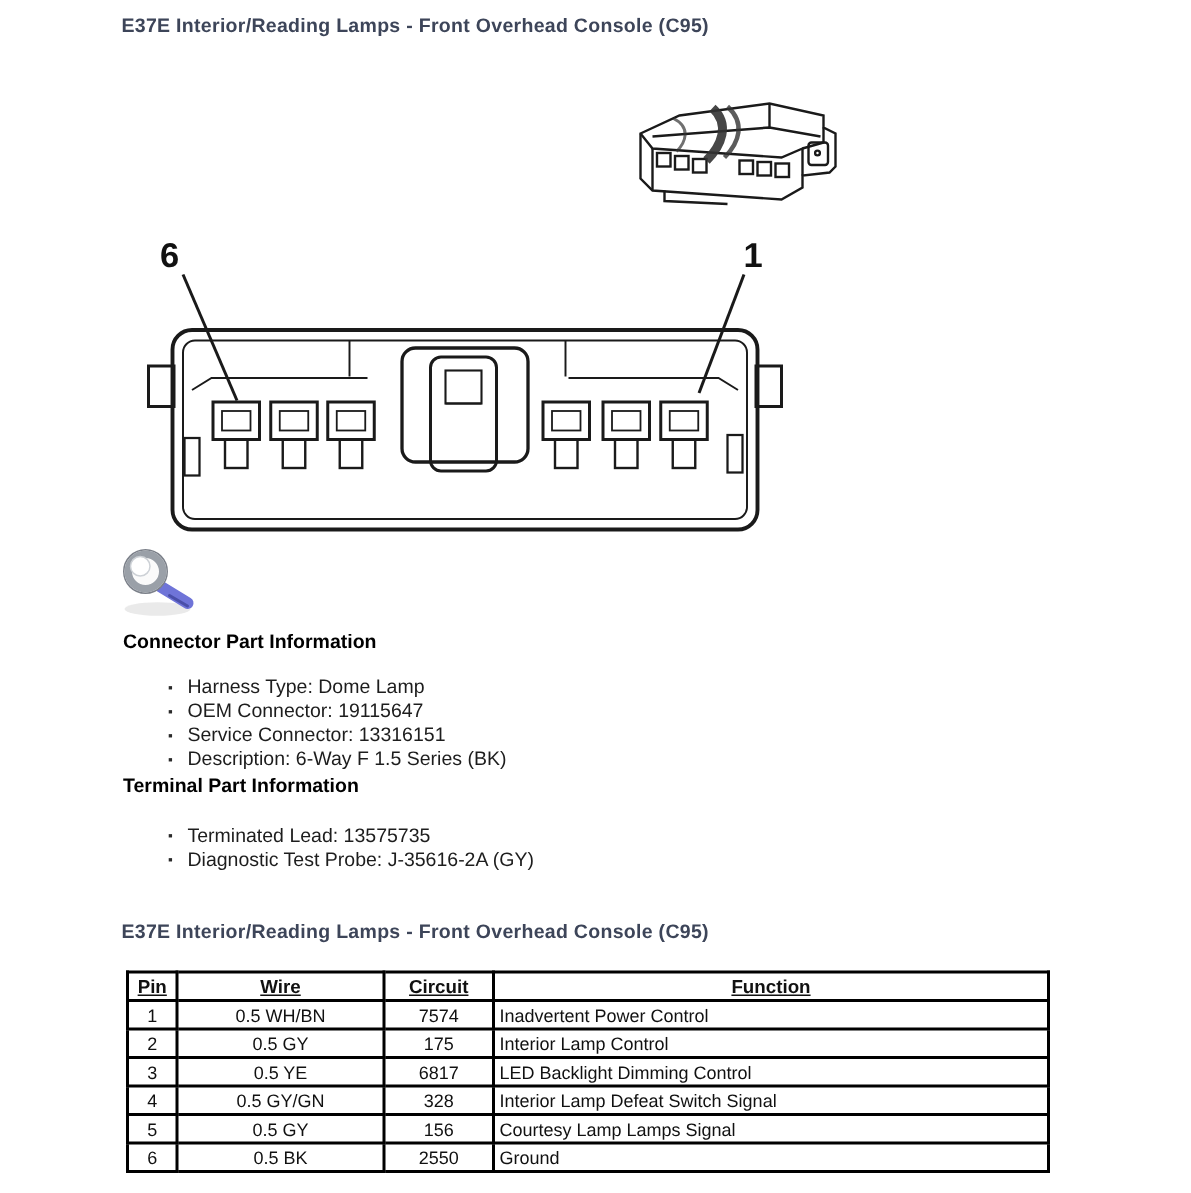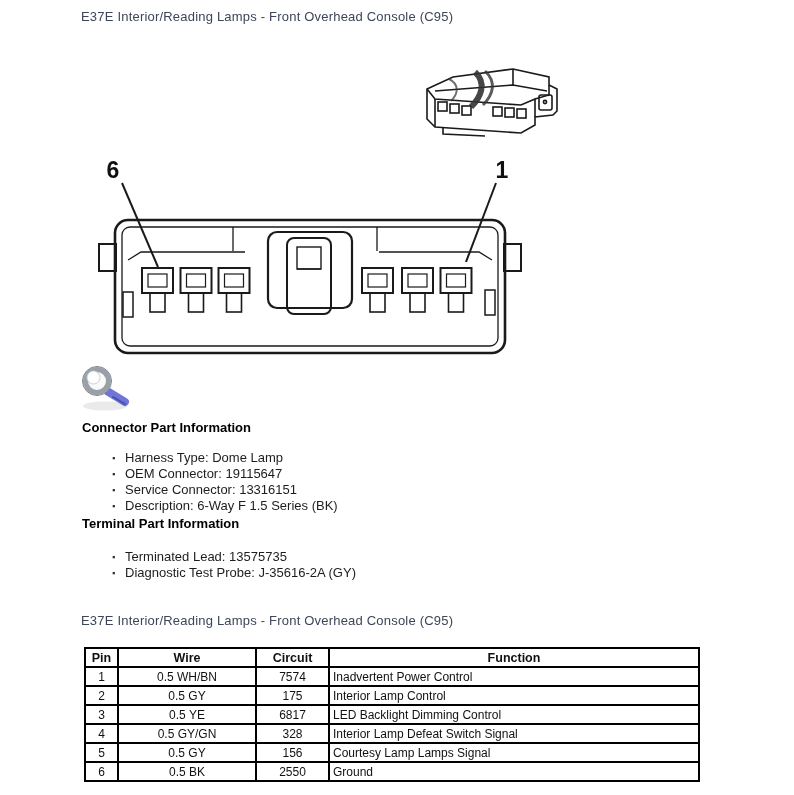--- a/index.html
+++ b/index.html
@@ -1,21 +1,21 @@
 <!DOCTYPE html>
 <html><head>
 <meta charset="utf-8">
 <style>
   html,body{margin:0;padding:0;}
   body{
     width:794px;height:795px;position:relative;background:#ffffff;
     font-family:"Liberation Sans",sans-serif;color:#1c1c1c;overflow:hidden;
   }
   .doc-title{
-    position:absolute;left:81px;font-weight:normal;font-size:13px;
+    position:absolute;left:81px;font-weight:bold;font-size:13px;
     color:#3d4559;letter-spacing:.2px;white-space:nowrap;
   }
   #title-connector{top:9px;}
   #title-table{top:613px;}
   .section-head{
     position:absolute;left:82px;font-weight:bold;font-size:13px;color:#000;white-space:nowrap;
   }
   #connector-info-head{top:420px;}
   #terminal-info-head{top:516px;}
   ul.info-list{
@@ -28,21 +28,21 @@
   ul.info-list li::before{
     content:"▪";position:absolute;left:1px;top:0;font-size:9px;color:#2a2a2a;line-height:16px;
   }
   table.pinout{
     position:absolute;left:84px;top:647px;width:614px;
     border-collapse:collapse;table-layout:fixed;font-size:12px;color:#111;
   }
   table.pinout th,table.pinout td{
     border:2px solid #000;padding:1px 3px;height:15px;overflow:hidden;white-space:nowrap;
   }
-  table.pinout th{font-size:12.5px;text-align:center;font-weight:bold;}
+  table.pinout th{font-size:12.5px;text-align:center;font-weight:bold;text-decoration:underline;}
   td.c{text-align:center;}
   td.fn{text-align:left;padding-left:3px;}
   col.col-pin{width:33px;}col.col-wire{width:138px;}col.col-circuit{width:73px;}col.col-fn{width:370px;}
   svg{position:absolute;display:block;}
   #face-diagram{left:95px;top:150px;}
   #photo-3d{left:413px;top:55px;}
   #magnifier{left:77px;top:366px;}
   .ln{stroke:#1a1a1a;fill:none;}
 </style>
 </head>

